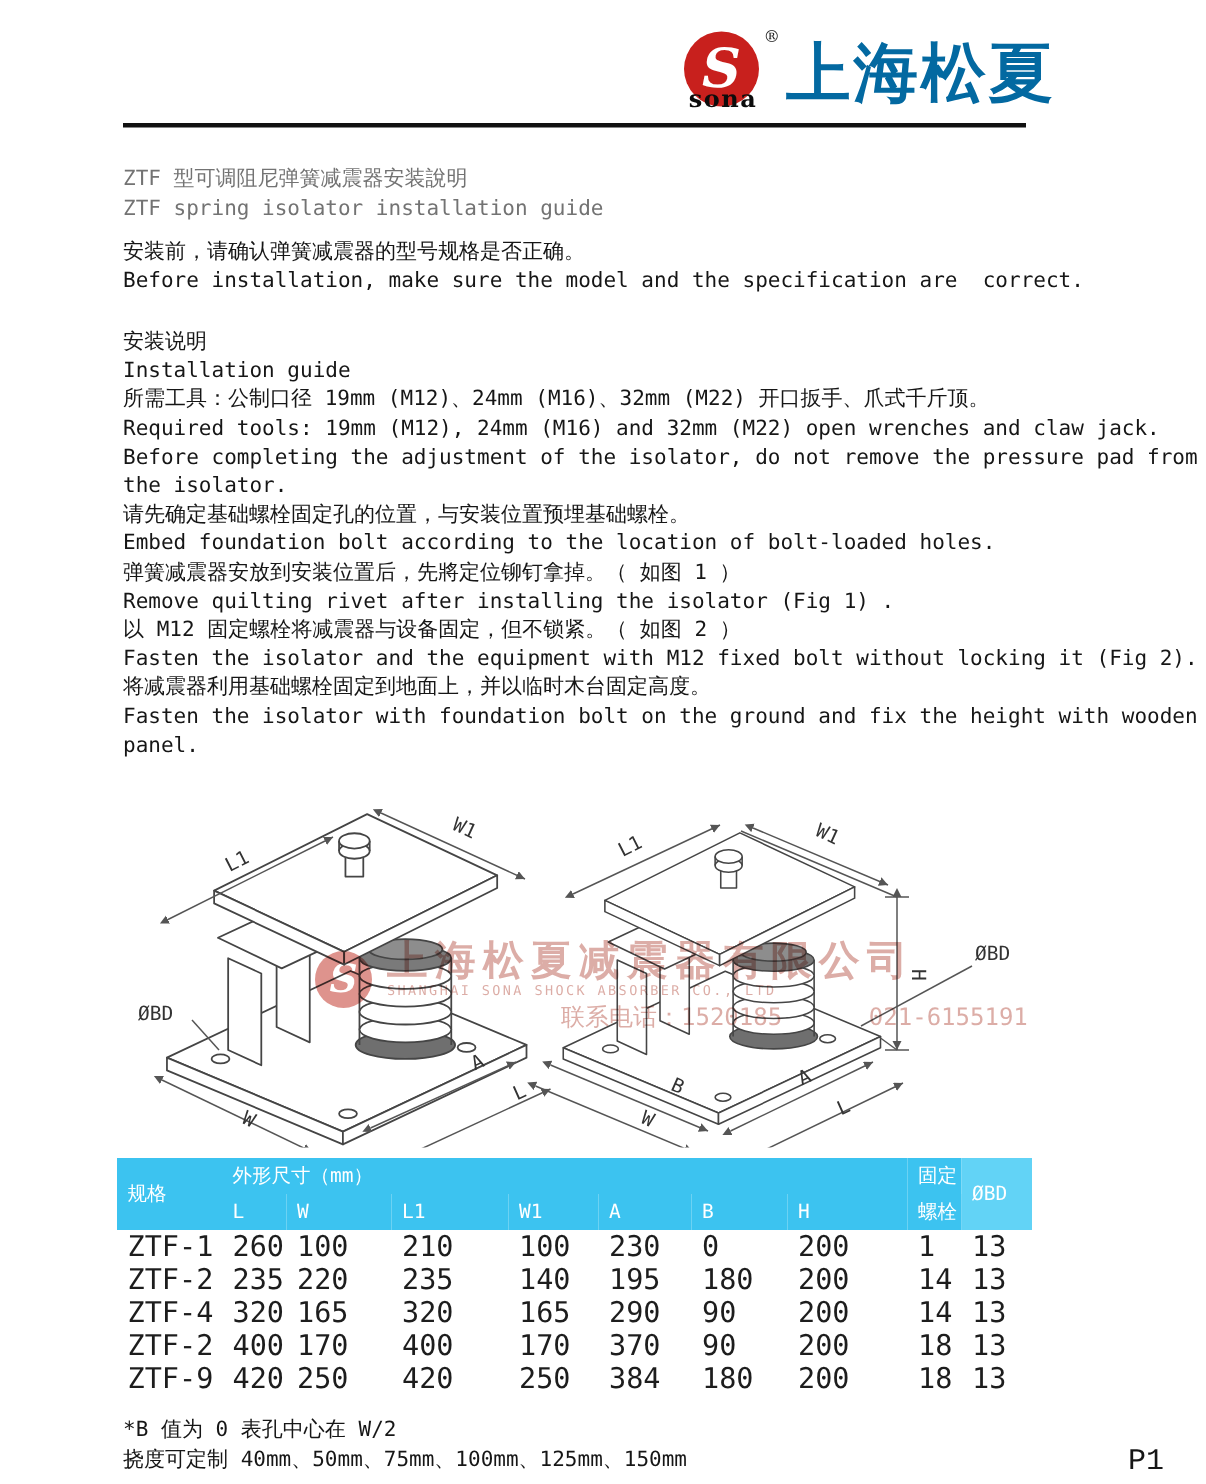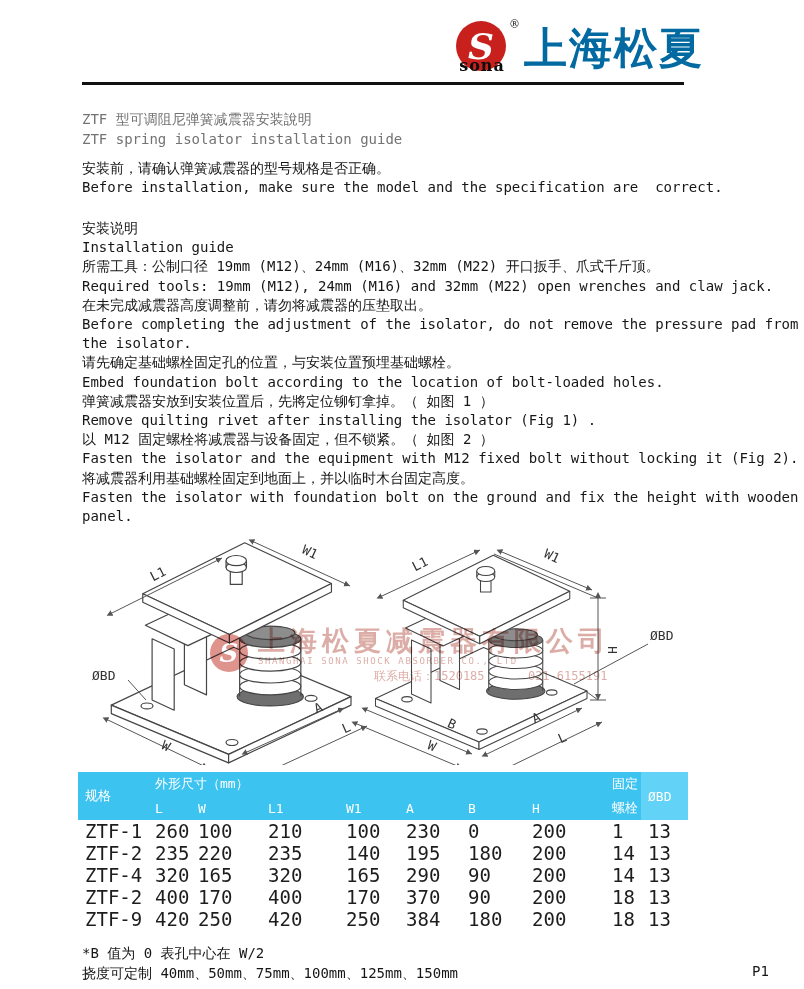--- a/index.html
+++ b/index.html
@@ -33,35 +33,35 @@
   .diagram svg{position:absolute;left:0;top:0;}
   .dimlabel{font-family:"DejaVu Sans Mono",monospace;font-size:13px;fill:#333;}
   .wm{position:absolute;left:128px;top:98px;display:flex;align-items:flex-start;
       mix-blend-mode:multiply;opacity:.55;pointer-events:none;}
   .wm-s{width:38px;height:38px;border-radius:50%;background:#c33a2e;color:#fff;display:flex;
         align-items:center;justify-content:center;font-family:"DejaVu Serif",serif;
         font-weight:bold;font-style:italic;font-size:26px;margin-top:8px;}
   .wm-text{margin-left:10px;color:#c06a5e;}
   .wm-cn{font-size:27px;font-weight:bold;letter-spacing:5px;line-height:30px;white-space:pre;}
   .wm-en{font-size:9px;letter-spacing:1.6px;white-space:pre;}
-  .wm-phone{font-size:12px;margin-left:116px;margin-top:2px;white-space:pre;}
+  .wm-phone{font-size:16px;margin-left:116px;margin-top:2px;white-space:pre;}
 
   
   .spec-table{position:absolute;left:78px;top:772px;width:610px;border-collapse:collapse;
               table-layout:fixed;}
   .spec-table th{background:#3cc3f0;color:#fff;font-weight:normal;font-size:13px;
                  text-align:left;padding:0 0 0 7px;height:24px;vertical-align:middle;}
   .spec-table th.obd-h{background:#62d3f6;}
   .spec-table td{font-size:19px;color:#1d1d1d;padding:0 0 0 7px;height:21.8px;
                  vertical-align:middle;}
 
   
   .note1{position:absolute;left:82px;top:944px;}
   .note2{position:absolute;left:82px;top:964px;}
-  .pageno{position:absolute;left:752px;top:963px;font-size:14px;}
+  .pageno{position:absolute;left:752px;top:963px;font-size:20px;font-family:Liberation Mono, monospace;}
   .line,.spec-table,.doc-title{cursor:default;}
 </style>
 </head>
 <body>
 
 <div class="page">
 
   <div class="logo-s">S</div>
   <div class="logo-reg">®</div>
   <div class="logo-sona">sona</div>
@@ -76,21 +76,20 @@
   <div class="intro">
     <div class="line">安装前，请确认弹簧减震器的型号规格是否正确。</div>
     <div class="line">Before installation, make sure the model and the specification are  correct.</div>
   </div>
 
   <div class="guide">
     <div class="line">安装说明</div>
     <div class="line">Installation guide</div>
     <div class="line">所需工具：公制口径 19mm (M12)、24mm (M16)、32mm (M22) 开口扳手、爪式千斤顶。</div>
     <div class="line">Required tools: 19mm (M12), 24mm (M16) and 32mm (M22) open wrenches and claw jack.</div>
-    <div class="line">在未完成减震器高度调整前，请勿将减震器的压垫取出。</div>
     <div class="line">Before completing the adjustment of the isolator, do not remove the pressure pad from</div>
     <div class="line">the isolator.</div>
     <div class="line">请先确定基础螺栓固定孔的位置，与安装位置预埋基础螺栓。</div>
     <div class="line">Embed foundation bolt according to the location of bolt-loaded holes.</div>
     <div class="line">弹簧减震器安放到安装位置后，先將定位铆钉拿掉。（ 如图 1 ）</div>
     <div class="line">Remove quilting rivet after installing the isolator (Fig 1) .</div>
     <div class="line">以 M12 固定螺栓将减震器与设备固定，但不锁紧。（ 如图 2 ）</div>
     <div class="line">Fasten the isolator and the equipment with M12 fixed bolt without locking it (Fig 2).</div>
     <div class="line">将减震器利用基础螺栓固定到地面上，并以临时木台固定高度。</div>
     <div class="line">Fasten the isolator with foundation bolt on the ground and fix the height with wooden</div>

